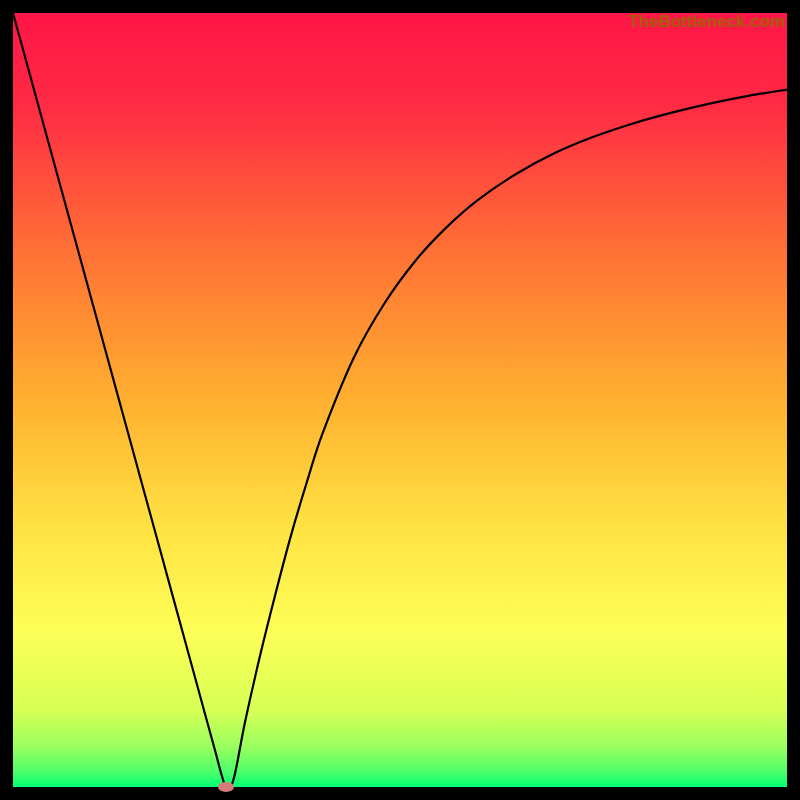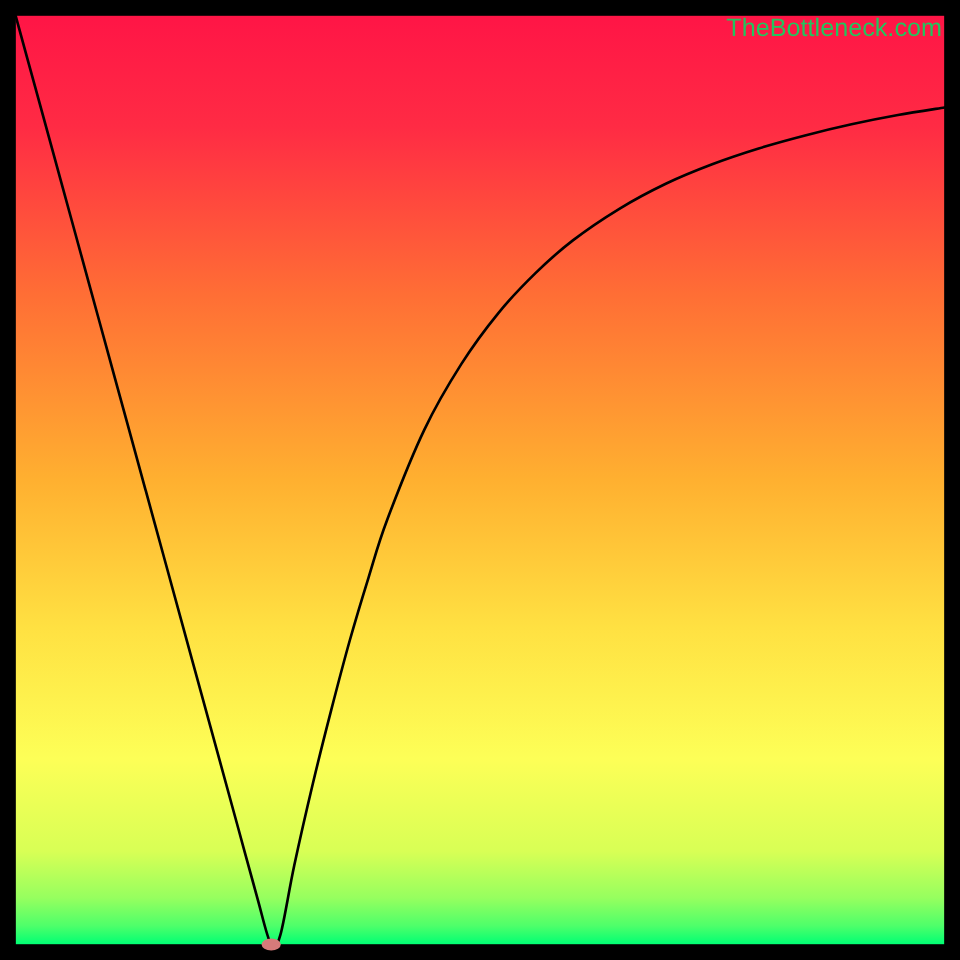--- a/index.html
+++ b/index.html
@@ -31,23 +31,23 @@
     left: 0;
     top: 0;
     width: 100%;
     height: 100%;
     overflow: visible;
   }
   .attribution {
     position: absolute;
     top: -1px;
     right: 2px;
-    font-size: 21px;
-    font-weight: 400;
-    color: #22c55e;
+    font-size: 17px;
+    font-weight: 700;
+    color: #a16207;
     letter-spacing: 0px;
     user-select: none;
   }
   .min-marker {
     position: absolute;
     width: 16px;
     height: 10px;
     border-radius: 50%;
     background: #d67a7a;
     transform: translate(-50%, -50%);

